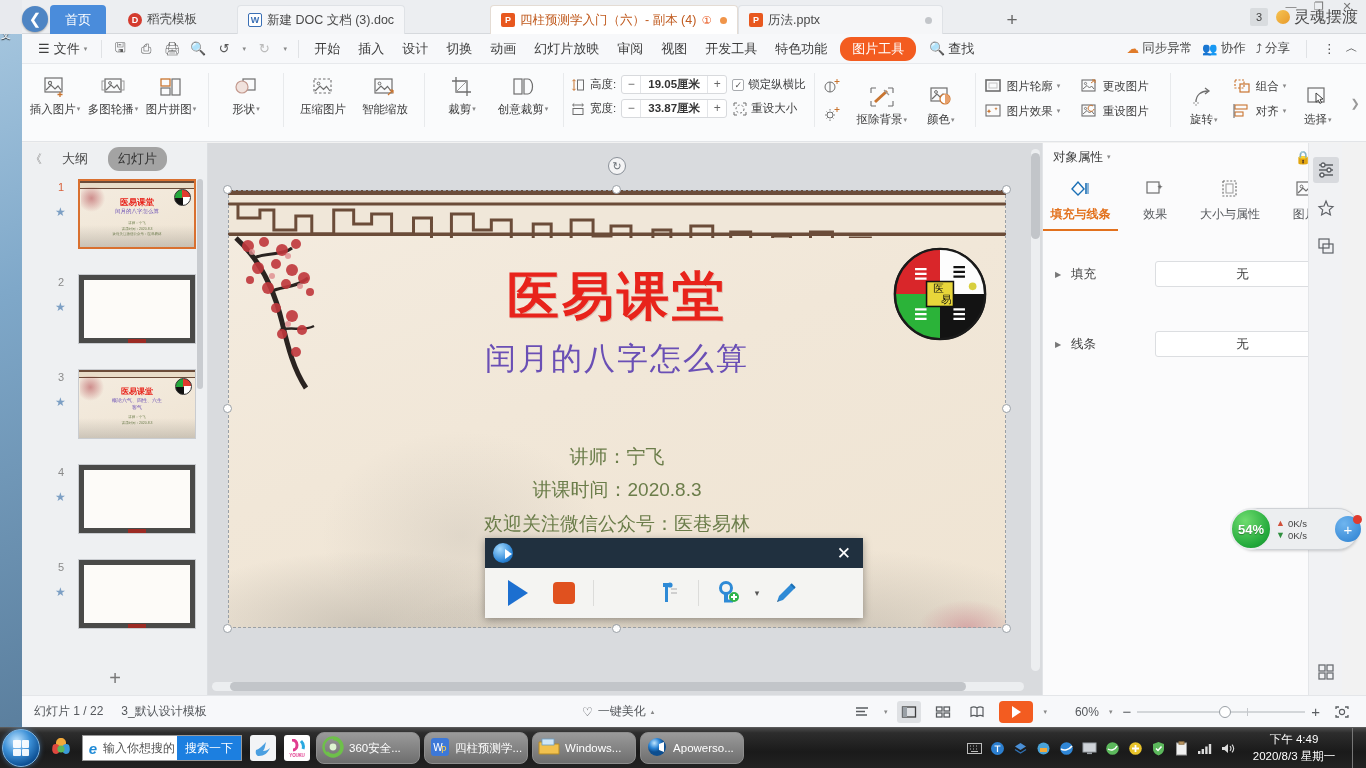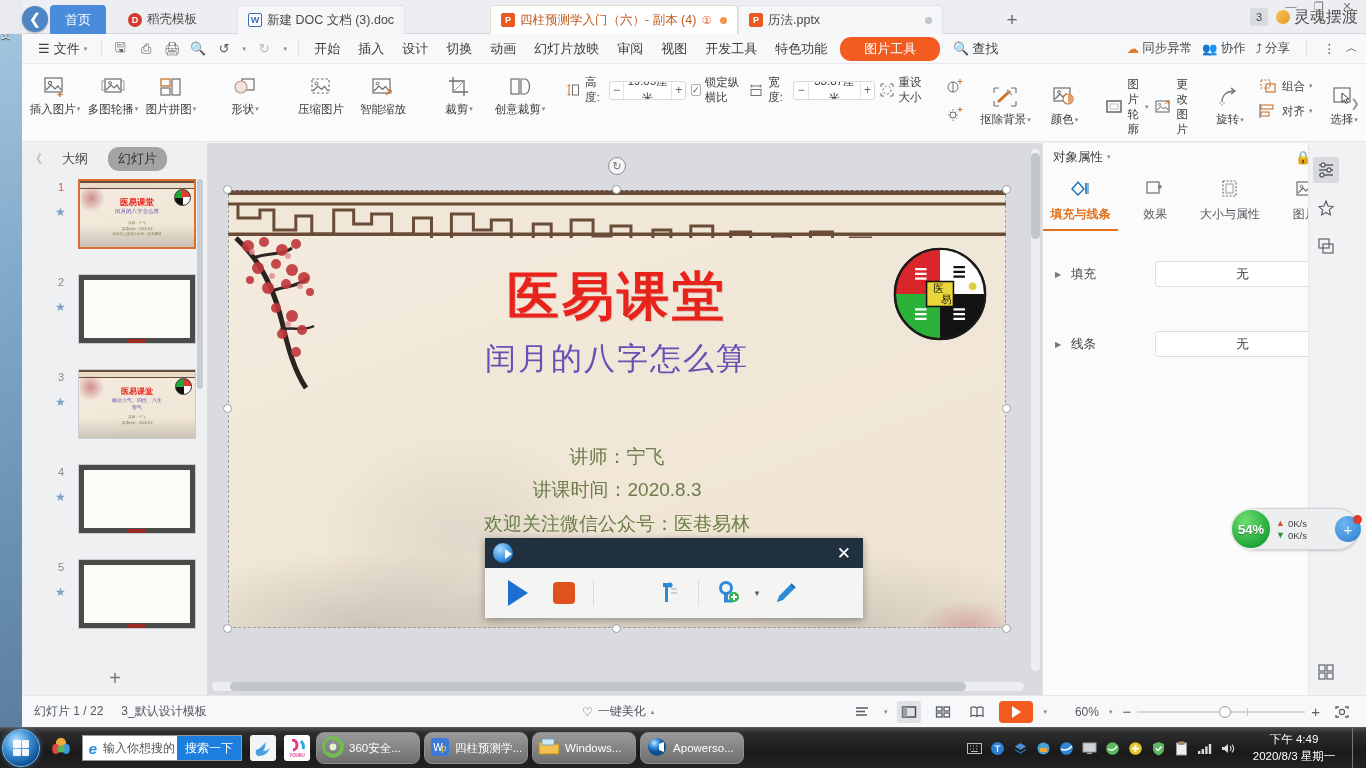--- a/index.html
+++ b/index.html
@@ -83,21 +83,21 @@
     background:#f7f8fa; border-bottom:1px solid #e7e9ec;
     display:flex; align-items:center; padding-left:8px; gap:0px;
   }
   .qa{ display:flex; align-items:center; gap:2px; }
   .qbtn{ width:24px;height:22px; display:flex;align-items:center;justify-content:center;
     color:#5a5a5a; font-size:13px;}
   .filemenu{ display:flex;align-items:center;gap:4px; padding:0 8px; font-size:13px;color:#3d3d3d;}
   .vsep{ width:1px;height:18px;background:#e0e2e5; margin:0 6px;}
   .mi{ padding:3px 9px; font-size:13px; color:#3d3d3d; white-space:nowrap;}
   .mi.pill{
-    background:#f35c20; color:#fff; border-radius:11px; padding:3px 24px; margin:0 4px;
+    background:#f35c20; color:#fff; border-radius:11px; padding:3px 12px; margin:0 4px;
   }
   .mi.find{ display:flex; align-items:center; gap:3px; }
   .menuright{ margin-left:auto; display:flex;align-items:center;gap:10px; padding-right:8px; }
   .mr-item{ display:flex;align-items:center;gap:3px; font-size:12.5px;color:#4a4a4a;}
 
   
   .ribbon{
     position:absolute; left:22px; top:64px; width:1344px; height:78px;
     background:#fafbfc; border-bottom:1px solid #e2e4e7;
     display:flex; align-items:flex-start; padding-top:4px;
@@ -107,30 +107,30 @@
   .rbtn{
     width:58px; height:66px; display:flex;flex-direction:column;align-items:center;
     justify-content:flex-start; gap:3px; padding-top:6px;
     font-size:11.5px; color:#3d3d3d; text-align:center;
   }
   .rbtn .glyph{ height:26px; display:flex;align-items:center;justify-content:center;}
   .rbtn .lbl{ display:flex; align-items:center; gap:1px; line-height:1.1; }
   .caret{ font-size:7px; color:#888; }
 
   
-  .sizegrp{ display:flex; flex-direction:row; gap:5px; padding:7px 4px 0 2px;}
+  .sizegrp{ display:flex; flex-direction:column; gap:5px; padding:7px 4px 0 2px;}
   .sizerow{ display:flex; align-items:center; gap:5px; font-size:11.5px; color:#3d3d3d;}
   .sizerow .ic{ width:15px;height:15px;display:flex;align-items:center;justify-content:center;color:#8a8a8a;}
   .spin{
     display:flex; align-items:center; border:1px solid #d8dadd; border-radius:3px;
     background:#fff; height:19px; overflow:hidden;
   }
   .spin .mn,.spin .pl{ width:18px; text-align:center; color:#666; font-size:12px; line-height:17px;}
   .spin .val{ width:68px; text-align:center; border-left:1px solid #e3e5e8;border-right:1px solid #e3e5e8;
-    font-size:11.5px; line-height:17px; color:#333;}
+    font-size:11.5px; line-height:17px; color:#333;font-weight:bold;}
   .chkrow{ display:flex; align-items:center; gap:4px; font-size:11.5px; }
   .chkbox{ width:12px;height:12px;border:1px solid #a9acb0;border-radius:2px;background:#fff;
     display:flex;align-items:center;justify-content:center;font-size:9px;color:#555;}
   .smallrows{ display:flex;flex-direction:column; gap:8px; padding:9px 3px 0;}
   .srow{ display:flex;align-items:center;gap:4px; font-size:11.5px; color:#3d3d3d;}
   .srow .ic{ width:20px;height:18px;display:flex;align-items:center;justify-content:center;color:#8d8d8d;}
   .ribbon-scroll-l,.ribbon-scroll-r{
     position:absolute; top:64px; width:14px;height:78px;
     display:flex;align-items:center;justify-content:center;color:#999; font-size:11px;
   }

